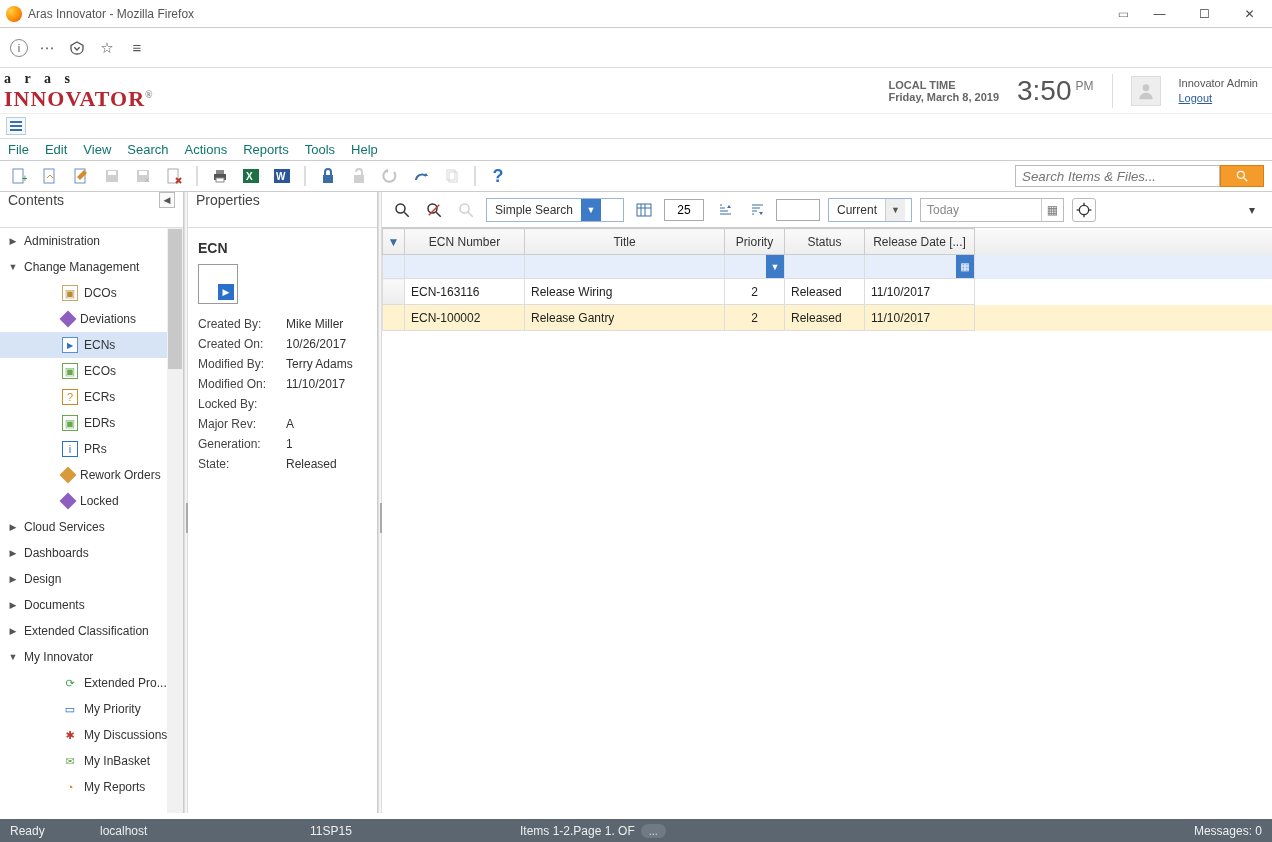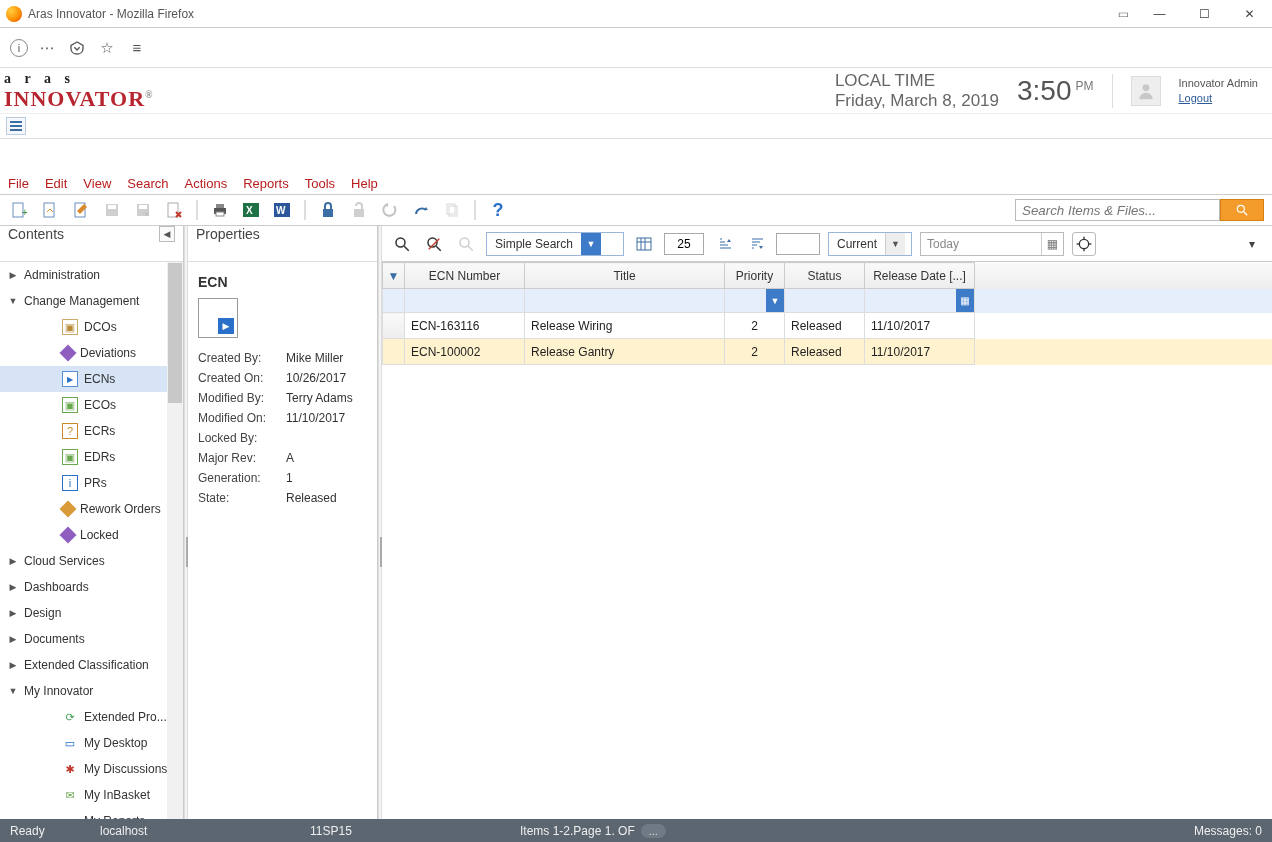--- a/index.html
+++ b/index.html
@@ -17,33 +17,33 @@
   .urlbar .url .host { color:#222; }
   .urlbar .ctrl { width:22px; height:22px; display:flex; align-items:center; justify-content:center; color:#555; font-size:15px; }
 
   .header { height:46px; display:flex; align-items:center; border-bottom:1px solid #eee; }
   .logo { padding:4px 10px 0 4px; }
   .logo .aras { font-family: Georgia, serif; }
   .logo .top { font-size:14px; font-weight:bold; color:#222; letter-spacing:5px; line-height:10px; }
   .logo .bot { font-size:22px; font-weight:bold; color:#b72630; letter-spacing:1px; line-height:22px; }
   .logo .reg { font-size:10px; color:#888; vertical-align:super; }
   .header-right { margin-left:auto; display:flex; align-items:center; gap:18px; padding-right:14px; }
-  .localtime { text-align:left; color:#666; font-size:17px; }
+  .localtime { text-align:left; color:#666; font-size:11px;font-weight:bold; }
   .bigtime { color:#555; font-size:28px; display:flex; align-items:flex-start; gap:4px; }
   .bigtime .pm { font-size:12px; color:#777; padding-top:4px; }
   .divider-v { width:1px; height:34px; background:#ddd; }
   .avatar { width:30px; height:30px; background:#eee; border:1px solid #ddd; display:flex; align-items:center; justify-content:center; color:#bbb; font-size:18px; }
   .userbox { font-size:11px; color:#555; line-height:15px; }
   .userbox a { color:#2a5a9a; text-decoration:underline; cursor:pointer; }
 
   .hamburger-row { border-bottom:1px solid #ddd; padding:3px 6px; }
   .hamburger { width:20px; height:18px; border:1px solid #bcd; background:#f4f8fc; display:flex; flex-direction:column; justify-content:center; gap:2px; padding:3px; }
   .hamburger span { height:2px; background:#3b6ea5; }
 
-  .menubar { display:flex; gap:16px; padding:3px 8px; border-bottom:1px solid #ccc; font-size:13px; color:#b91c1c;margin-top:34px; }
+  .menubar { display:flex; gap:16px; padding:3px 8px; border-bottom:1px solid #ccc; font-size:13px; color:#0f766e; }
 
   .toolbar { display:flex; align-items:center; gap:9px; padding:4px 8px; border-bottom:1px solid #ccc; }
   .tb { width:22px; height:22px; display:flex; align-items:center; justify-content:center; color:#3b6ea5; font-size:13px; border:1px solid transparent; }
   .tb.excel { color:#1e7145; }
   .tb.word { color:#2b579a; }
   .tb.sep { width:1px; height:20px; background:#ddd; margin:0 2px; }
   .search-items { margin-left:auto; display:flex; }
   .search-items input { width:205px; height:22px; border:1px solid #bbb; font-style:italic; color:#888; padding:0 6px; }
   .search-items .go { width:44px; height:22px; background:#f39c2c; border:1px solid #d87f10; display:flex; align-items:center; justify-content:center; color:#fff; font-size:12px; }
 
@@ -379,21 +379,21 @@
           <span>My Innovator</span>
         </div>
         <div class="node depth2">
           <span class="tw"></span>
           <span class="ticon sync">⟳</span>
           <span>Extended Pro...</span>
         </div>
         <div class="node depth2">
           <span class="tw"></span>
           <span class="ticon desk">▭</span>
-          <span>My Desktop</span>
+          <span>My Priority</span>
         </div>
         <div class="node depth2">
           <span class="tw"></span>
           <span class="ticon disc">✱</span>
           <span>My Discussions</span>
         </div>
         <div class="node depth2">
           <span class="tw"></span>
           <span class="ticon inb">✉</span>
           <span>My InBasket</span>

